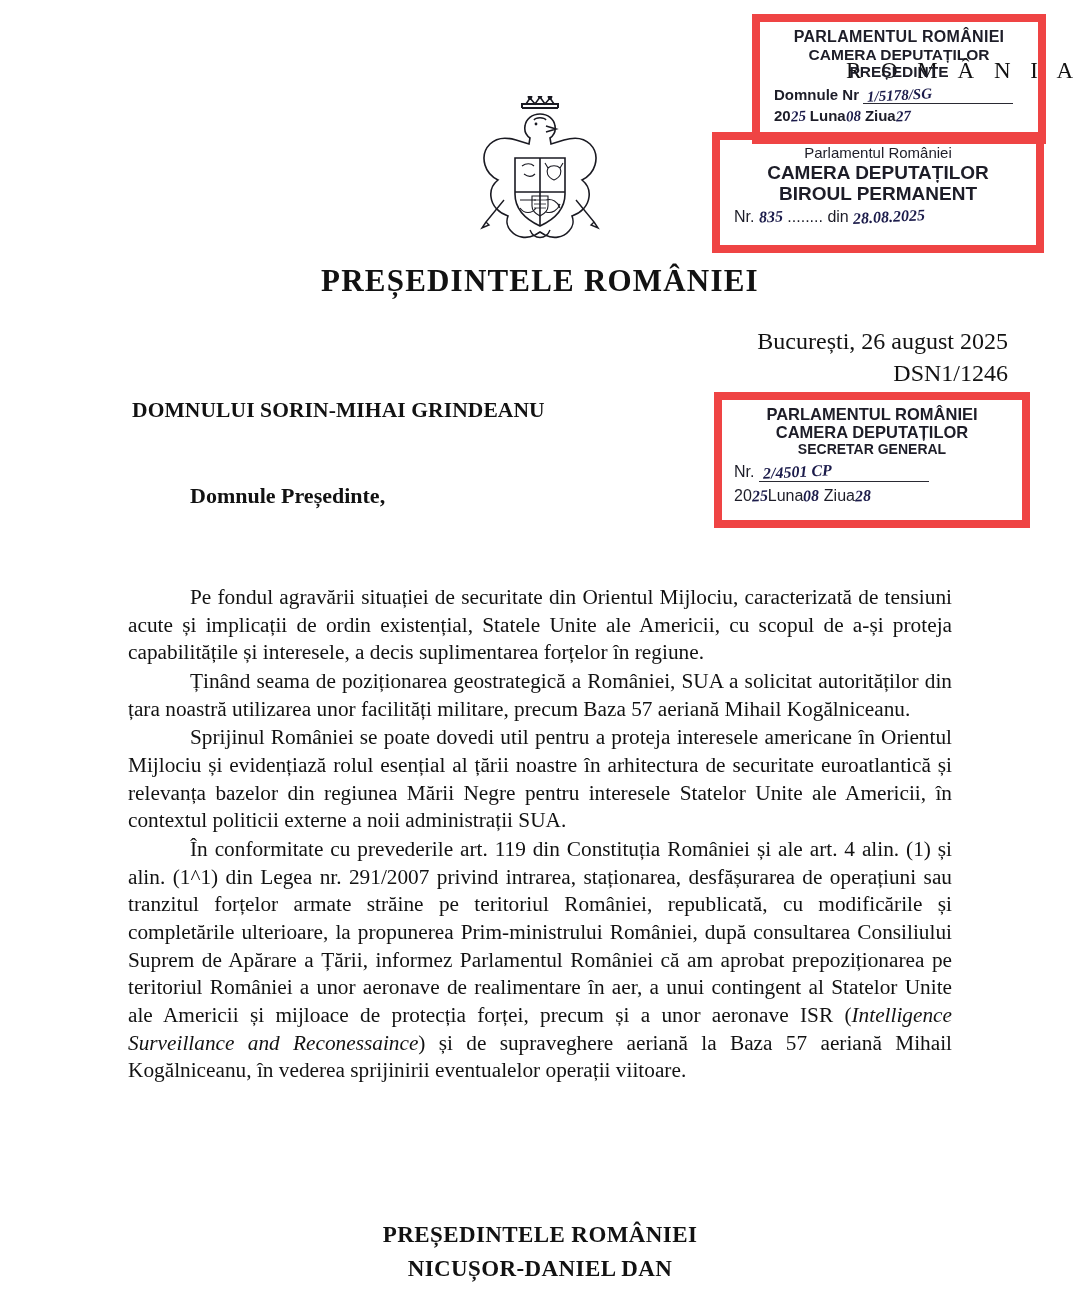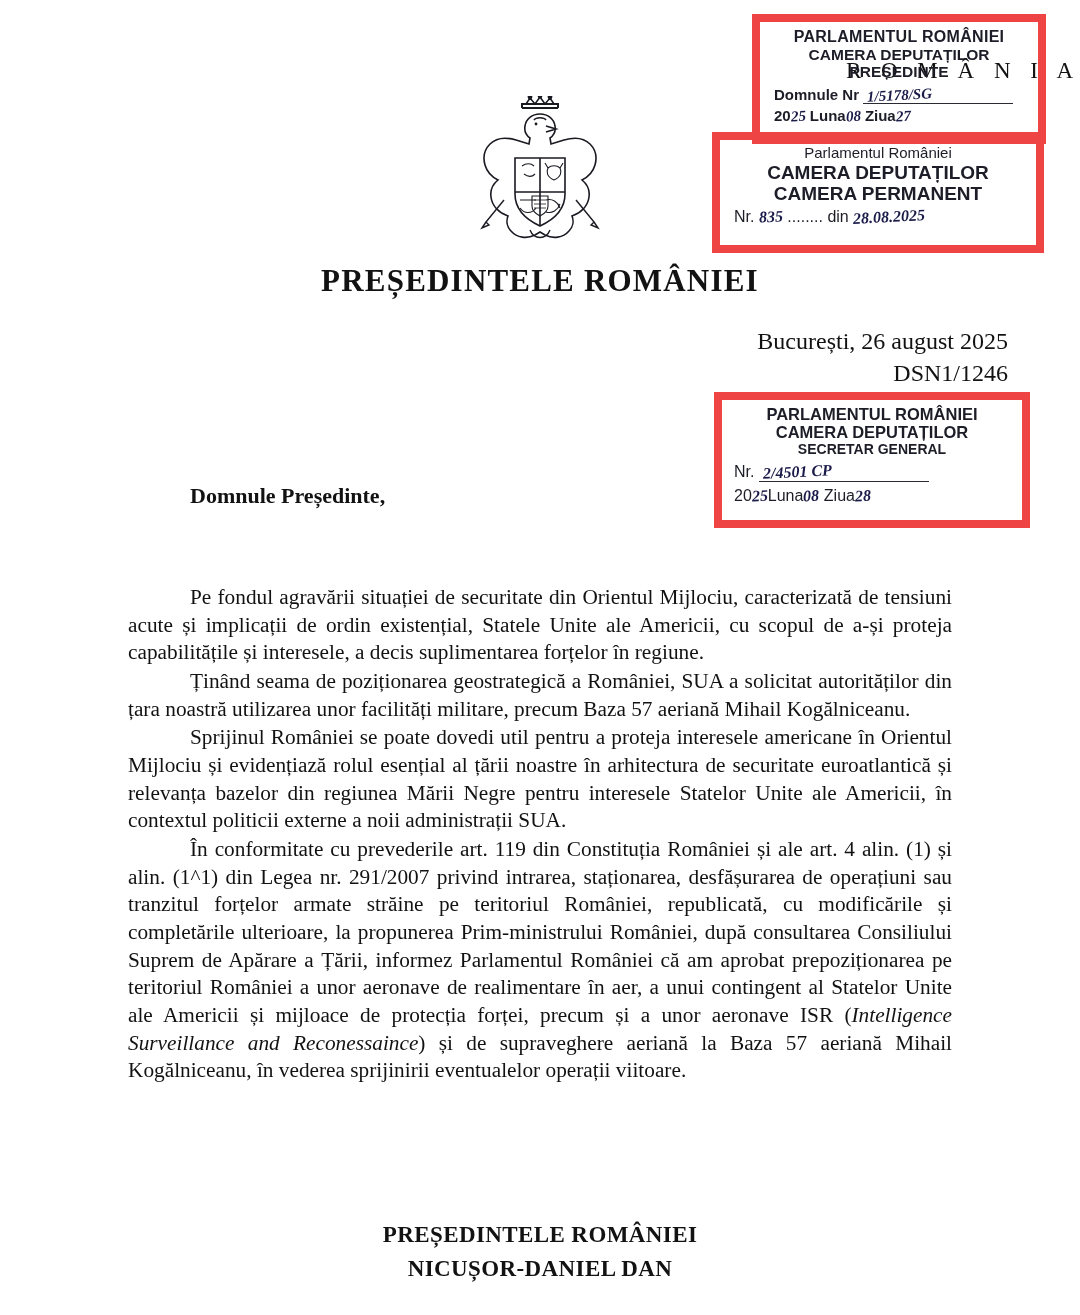--- a/index.html
+++ b/index.html
@@ -263,34 +263,35 @@
     <span class="row row2">
       <span>20</span><span class="handwriting">25</span>
       <span>Luna</span><span class="handwriting">08</span>
       <span>Ziua</span><span class="handwriting">27</span>
     </span>
   </div>
 
   <div class="stamp" id="stamp-birou">
     <span class="line l1">Parlamentul României</span>
     <span class="line l2">CAMERA DEPUTAȚILOR</span>
-    <span class="line l3">CAMERA PERMANENT</span>
+    <span class="line l3">BIROUL PERMANENT</span>
     <span class="row">
       <span>Nr.</span>
       <span class="handwriting">835</span>
       <span>........</span>
       <span>din</span>
       <span class="handwriting">28.08.2025</span>
     </span>
   </div>
 
   <div class="place-date">București, 26 august 2025</div>
   <div class="reg-number">DSN1/1246</div>
 
   <div class="addressee">
+    <div>DOMNULUI SORIN-MIHAI GRINDEANU</div>
   </div>
 
   <div class="stamp" id="stamp-secretar">
     <span class="line l1">PARLAMENTUL ROMÂNIEI</span>
     <span class="line l2">CAMERA DEPUTAȚILOR</span>
     <span class="line l3">SECRETAR GENERAL</span>
     <span class="row">
       <span>Nr.</span>
       <span style="display:inline-block;border-bottom:1px solid #2a2a33;min-width:170px;">&nbsp;<span class="handwriting">2/4501 CP</span></span>
     </span>

